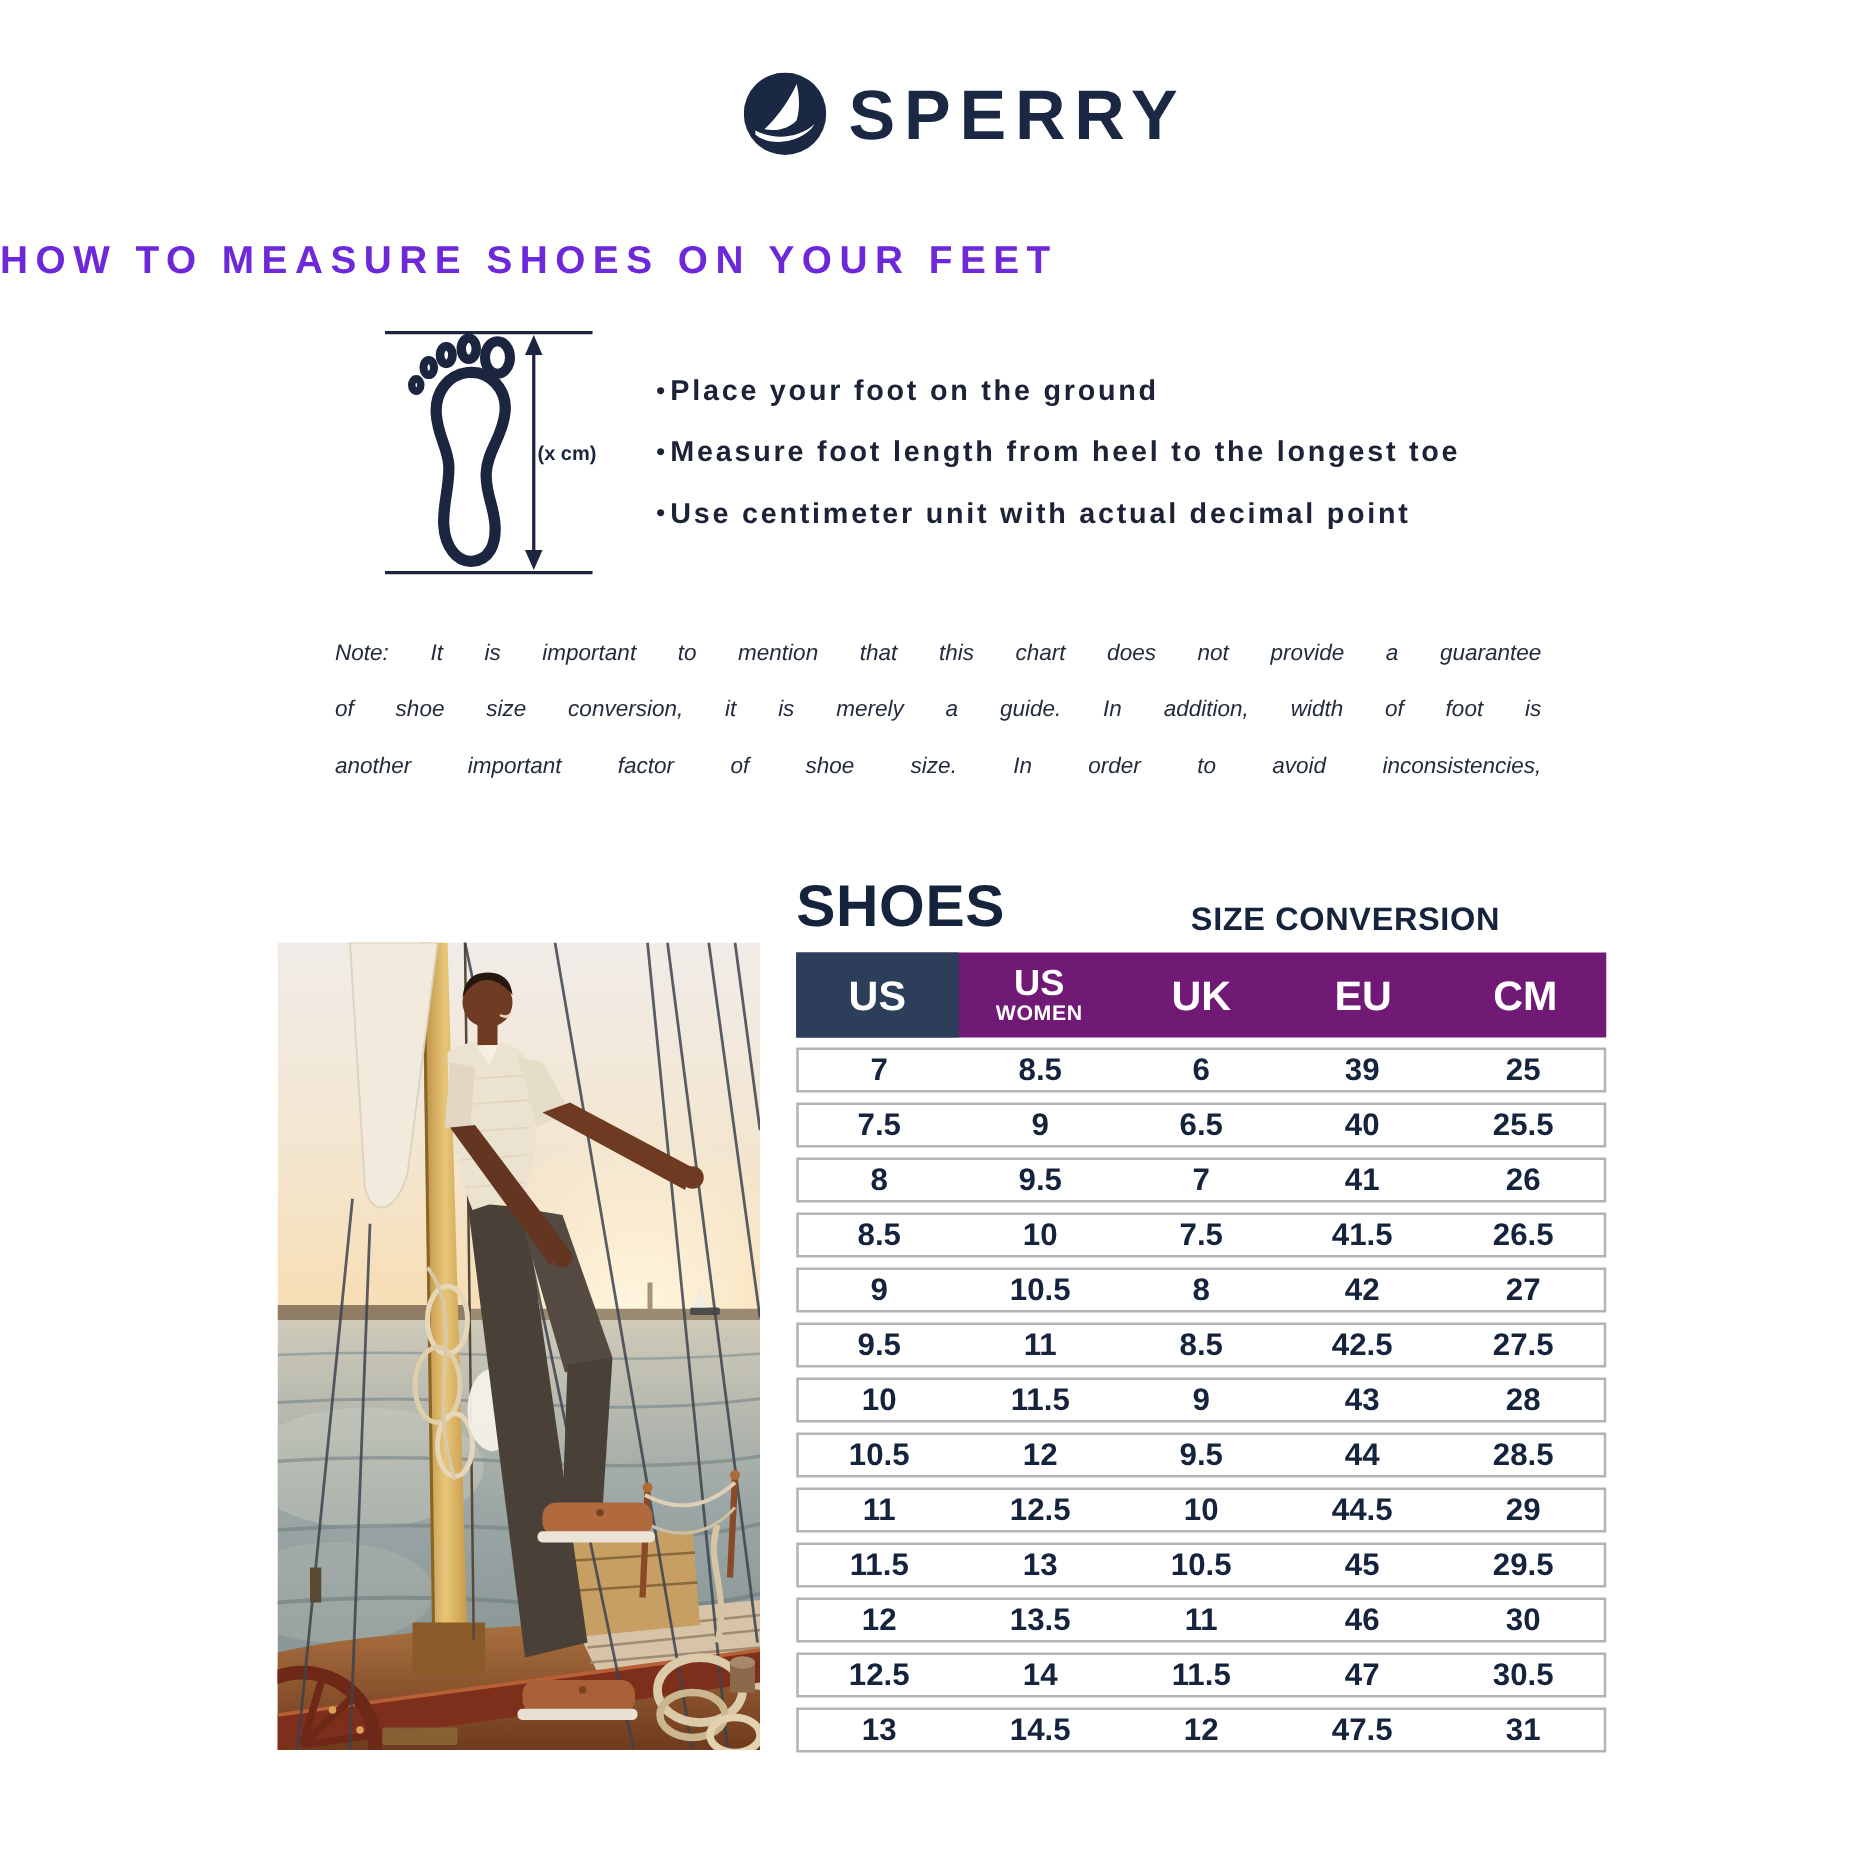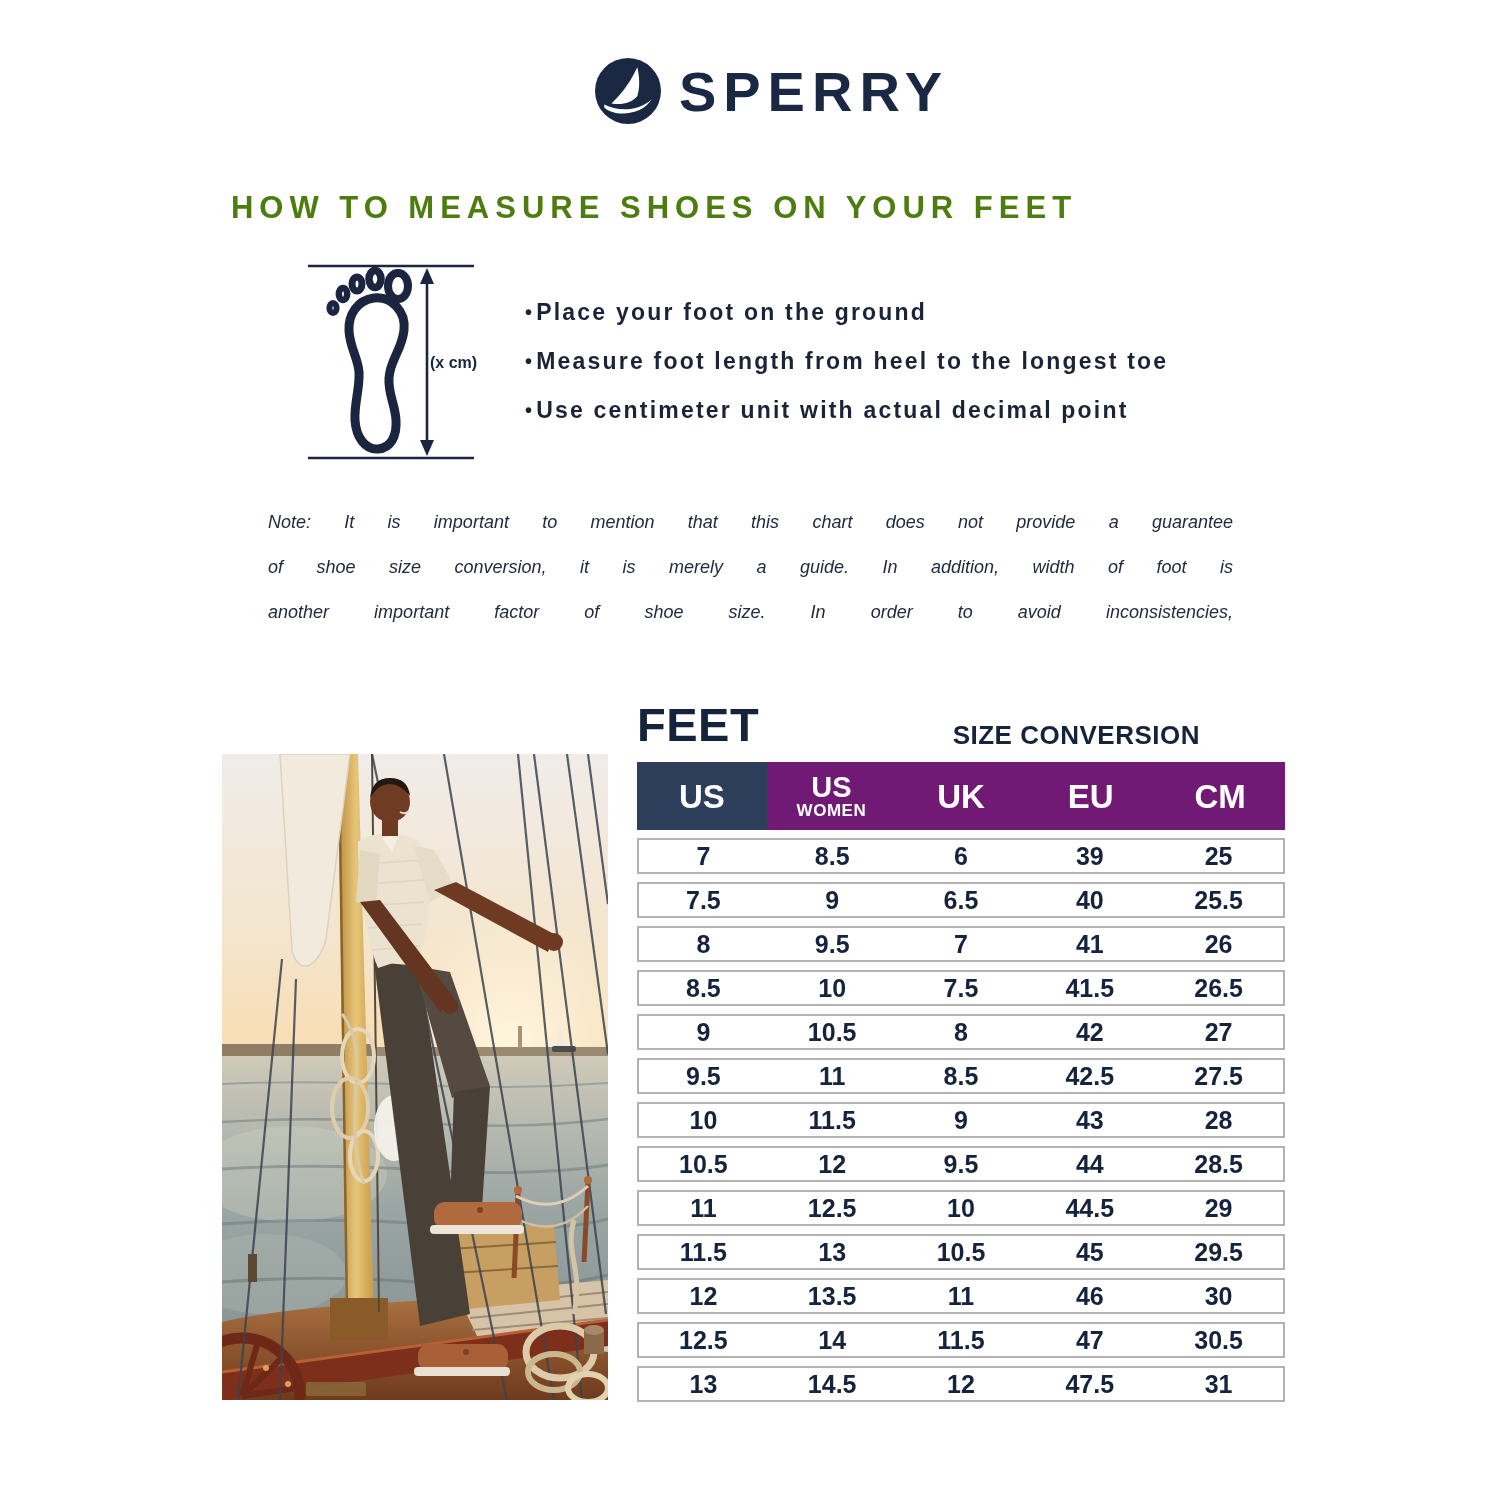--- a/index.html
+++ b/index.html
@@ -5,22 +5,22 @@
   html,body{margin:0;padding:0;background:#ffffff;}
   #page{position:relative;width:1500px;height:1500px;background:#ffffff;overflow:hidden;
         font-family:"Liberation Sans", sans-serif;color:#16233c;}
   .abs{position:absolute;}
 
   
   .brand{left:0;top:58px;width:1500px;display:flex;justify-content:center;align-items:flex-end;gap:18px;margin-left:22px;}
   .brand-name{font-size:56px;font-weight:800;letter-spacing:7px;color:#1b2844;}
 
   
-  .heading{left:0;top:190px;width:1308px;text-align:center;font-size:31px;font-weight:700;
-           letter-spacing:6px;color:#4d7c0f;}
+  .heading{left:0;top:190px;width:1308px;font-size:31px;font-weight:700;
+           letter-spacing:6px;color:#6d28d9;}
 
   
   .foot-diagram{left:296px;top:254px;width:190px;height:216px;}
   .foot-label{font-family:"Liberation Sans", sans-serif;font-weight:700;font-size:16px;fill:#1b2540;}
 
   
   .instructions{left:525px;top:296px;width:720px;}
   .instruction{font-size:23px;font-weight:700;letter-spacing:2.2px;color:#1c2337;height:49px;line-height:32px;}
   .instruction::before{content:"\2022";font-size:20px;margin-right:2px;position:relative;top:-1px;}
 
@@ -94,21 +94,21 @@
     <div class="instruction">Measure foot length from heel to the longest toe</div>
     <div class="instruction">Use centimeter unit with actual decimal point</div>
   </div>
 
   <div class="abs note">
     <div class="note-line">Note: It is important to mention that this chart does not provide a guarantee</div>
     <div class="note-line">of shoe size conversion, it is merely a guide. In addition, width of foot is</div>
     <div class="note-line">another important factor of shoe size. In order to avoid inconsistencies,</div>
   </div>
 
-  <div class="abs mens-title">FEET</div>
+  <div class="abs mens-title">SHOES</div>
   <div class="abs size-conv">SIZE CONVERSION</div>
 
   <svg class="abs photo" viewBox="0 0 386 646">
     <defs>
       <linearGradient id="gSky" x1="0" y1="0" x2="0" y2="1">
         <stop offset="0" stop-color="#f1ece9"></stop>
           <stop offset="0.55" stop-color="#f3e6d0"></stop>
         <stop offset="1" stop-color="#f8ddb2"></stop>
       </linearGradient>
       <linearGradient id="gSea" x1="0" y1="0" x2="0" y2="1">

